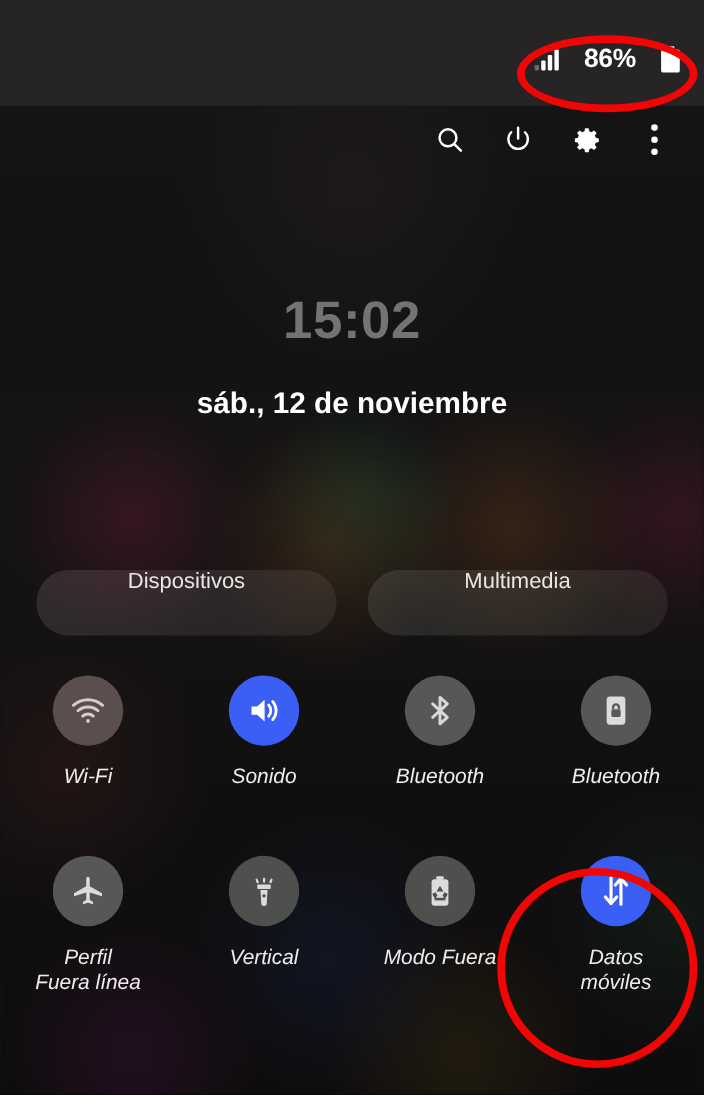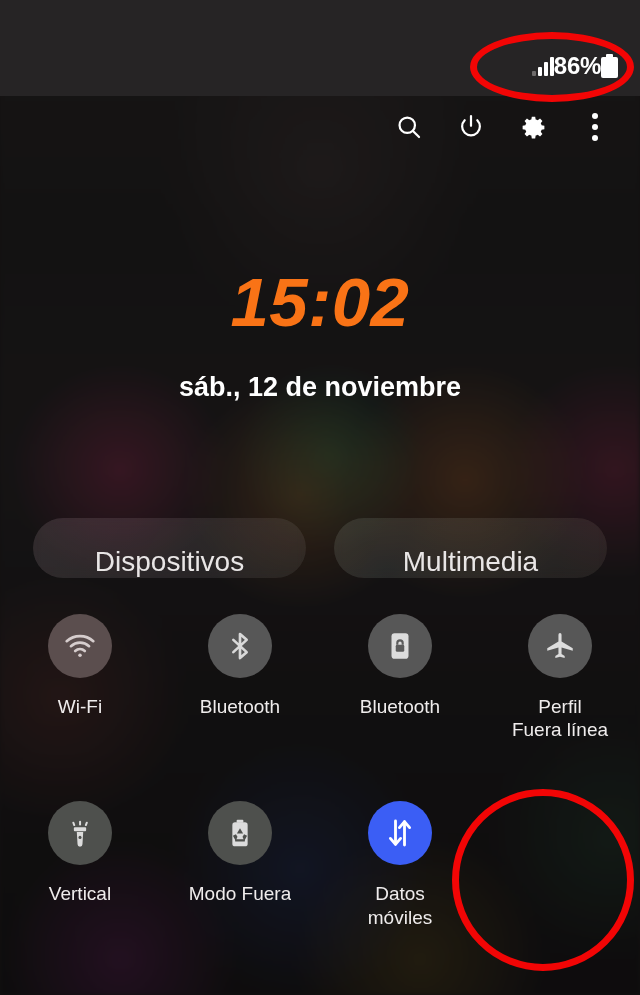--- a/index.html
+++ b/index.html
@@ -34,22 +34,22 @@
     filter:blur(2px);
   }
   .dim { position:absolute; inset:0; background:rgba(0,0,0,0.32); }
 
   
   .statusbar {
     position:absolute; top:0; left:0; right:0; height:96px;
     background:#262425;
   }
   .status-right {
-    position:absolute; right:22px; top:54px;
-    display:flex; align-items:center; gap:0;
+    position:absolute; right:22px; top:42px;
+    display:flex; align-items:center; gap:23px;
   }
   .signal { display:flex; align-items:flex-end; gap:2px; height:19px; }
   .signal i { display:block; width:4px; background:#fff; border-radius:1px; }
   .signal i:nth-child(1){ height:5px; background:#6e6b6b; }
   .signal i:nth-child(2){ height:9px; }
   .signal i:nth-child(3){ height:14px; }
   .signal i:nth-child(4){ height:19px; }
   .batt-pct {
     color:#fff; font-size:24px; font-weight:bold;
     letter-spacing:-0.3px; line-height:1;
@@ -73,51 +73,51 @@
     width:62px; height:46px;
     display:flex; align-items:center; justify-content:center;
   }
   .hicon svg { display:block; }
   .dots { display:flex; flex-direction:column; gap:5px; align-items:center; }
   .dots span { width:6px; height:6px; border-radius:50%; background:#fff; display:block; }
 
   
   .clockblock { position:absolute; top:268px; left:0; right:0; text-align:center; }
   .clock {
-    color:#f97316; font-size:69px; font-weight:bold;
-    letter-spacing:0.5px; line-height:1;font-style:italic;
+    color:#737373; font-size:48px; font-weight:bold;
+    letter-spacing:0.5px; line-height:1;
   }
   .date {
     color:#fff; font-size:27px; font-weight:bold;
     margin-top:37px; line-height:1;
   }
 
   
   .pills {
     position:absolute; top:518px; left:33px; right:33px;
     display:flex; gap:28px;
   }
   .pill {
     flex:1; height:60px; border-radius:30px;
-    display:flex; align-items:flex-end; justify-content:center;
-    color:#e9e6e6; font-size:28px;
+    display:flex; align-items:flex-start; justify-content:center;
+    color:#e9e6e6; font-size:20px;
     background:rgba(255,255,255,0.085);
     backdrop-filter:blur(4px);
   }
   .pill.left { background:linear-gradient(120deg, rgba(255,220,230,0.13), rgba(255,255,255,0.07)); }
   .pill.right{ background:linear-gradient(120deg, rgba(230,255,240,0.11), rgba(255,230,200,0.08)); }
 
   
   .grid {
     position:absolute; left:0; right:0; top:614px;
     display:grid; grid-template-columns:repeat(4,1fr);
     row-gap:60px;
   }
   .tile {
-    display:flex; flex-direction:column; align-items:center;
+    display:flex; flex-direction:column; align-items:center;font-style:italic;
   }
   .tcircle {
     width:64px; height:64px; border-radius:50%;
     display:flex; align-items:center; justify-content:center;
     background:#5c5858;
   }
   .tcircle.warm { background:#5b4e4e; }
   .tcircle.cool { background:#575757; }
   .tcircle.dark { background:#4e504d; }
   .tcircle.on   { background:#3b5ef5; }
@@ -210,20 +210,30 @@
         <svg width="34" height="34" viewBox="0 0 24 24" fill="none" stroke="#d6cdcd" stroke-width="1.9" stroke-linecap="round">
           <path d="M2.6 8.6a14 14 0 0 1 18.8 0"></path>
           <path d="M5.6 12.1a9.6 9.6 0 0 1 12.8 0"></path>
           <path d="M8.6 15.5a5.2 5.2 0 0 1 6.8 0"></path>
           <circle cx="12" cy="18.6" r="1.25" fill="#d6cdcd" stroke="none"></circle>
         </svg>
       </div>
       <div class="tlabel">Wi-Fi</div>
     </div>
 
+    <div class="tile">
+      <div class="tcircle on">
+        <svg width="34" height="34" viewBox="0 0 24 24" fill="#ffffff">
+          <path d="M4 9.3v5.4h3.6L12.4 19V5L7.6 9.3H4z"></path>
+          <path d="M15 8.4a5.4 5.4 0 0 1 0 7.2" fill="none" stroke="#fff" stroke-width="1.8" stroke-linecap="round"></path>
+          <path d="M17.6 6.2a8.8 8.8 0 0 1 0 11.6" fill="none" stroke="#fff" stroke-width="1.8" stroke-linecap="round"></path>
+        </svg>
+      </div>
+      <div class="tlabel">Sonido</div>
+    </div>
 
     <div class="tile">
       <div class="tcircle cool">
         <svg width="32" height="32" viewBox="0 0 24 24" fill="none" stroke="#d8d8d8" stroke-width="2" stroke-linecap="round" stroke-linejoin="round">
           <path d="M7 7.4l10 9.2L12 21V3l5 4.4L7 16.6"></path>
         </svg>
       </div>
       <div class="tlabel">Bluetooth</div>
     </div>
 

